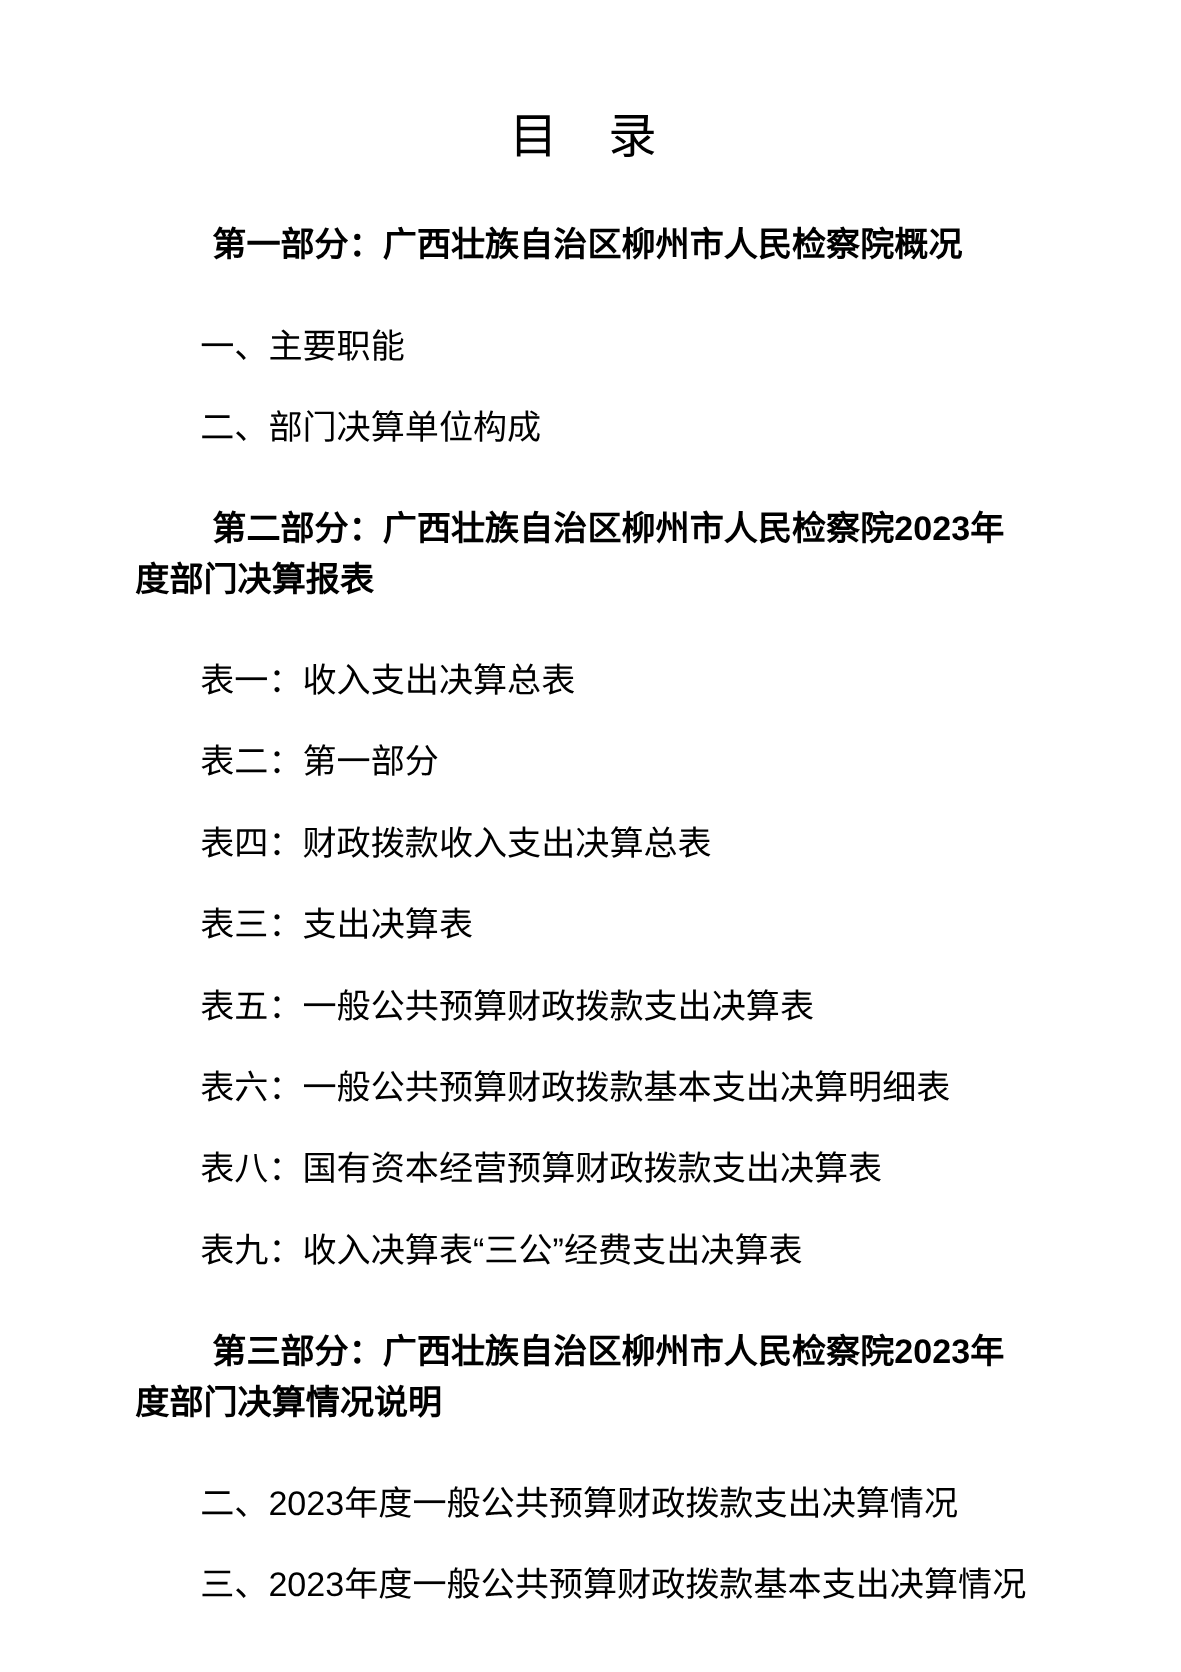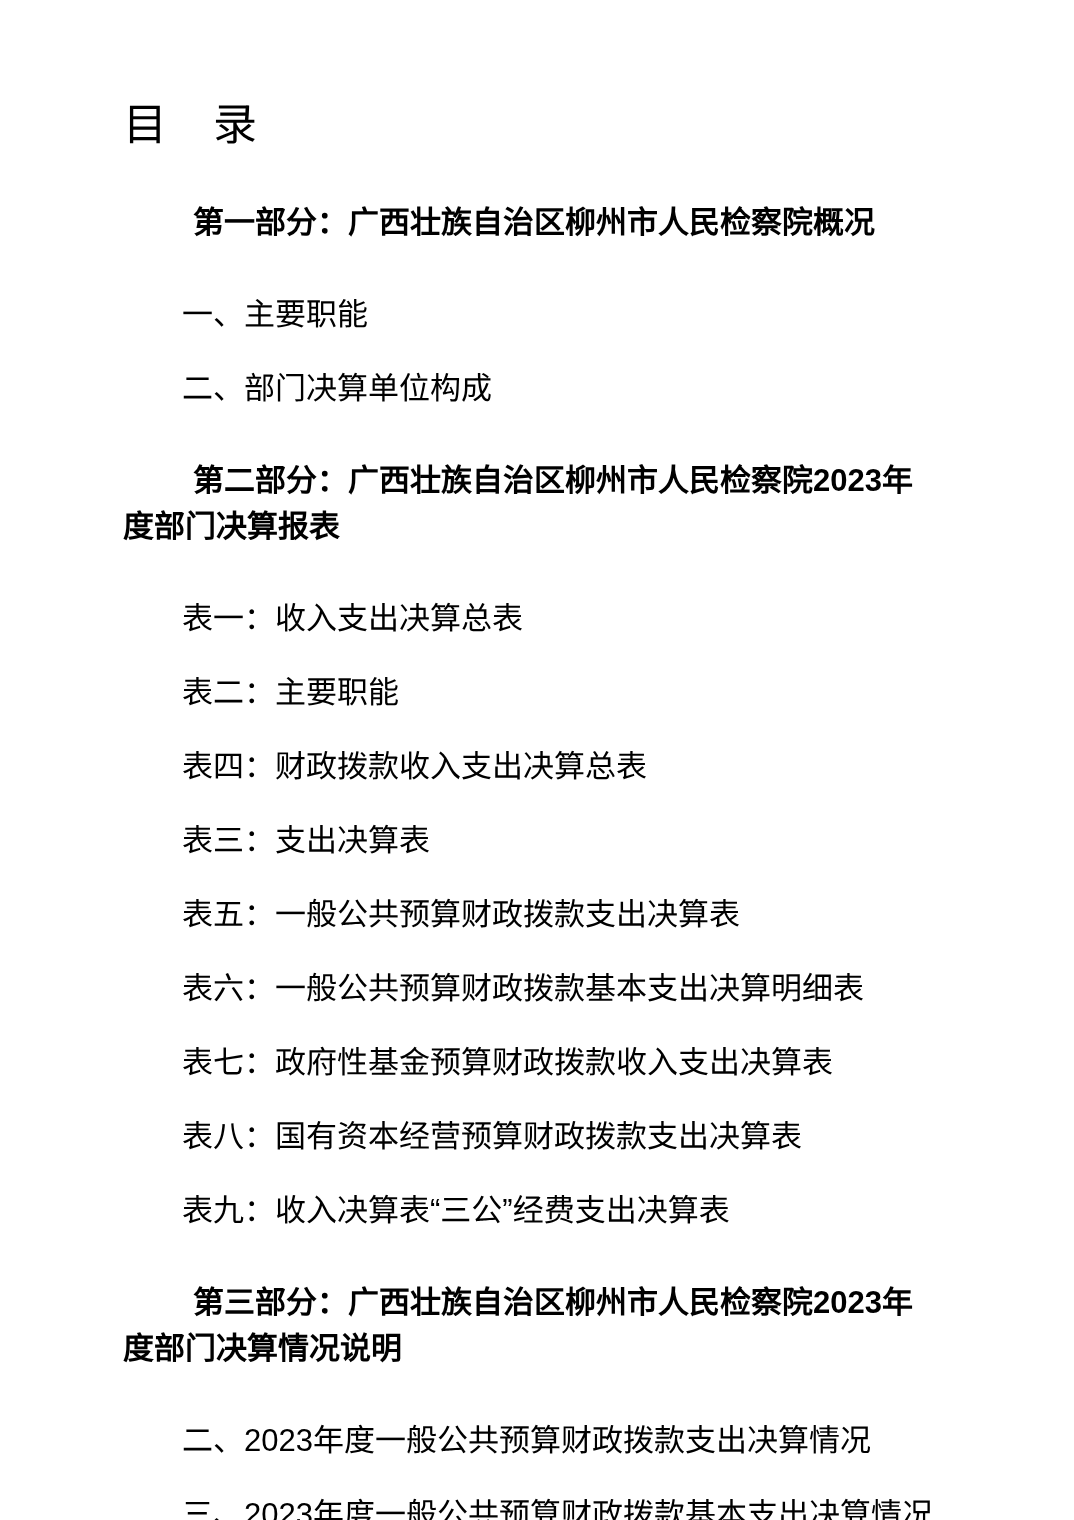--- a/index.html
+++ b/index.html
@@ -15,21 +15,21 @@
     background: #ffffff;
     color: #000000;
     padding: 96px 136px 0 123px;
     font-family: "Liberation Sans", sans-serif;
     overflow: hidden;
   }
   .doc-title {
     font-size: 44px;
     line-height: 58px;
     font-weight: 500;
-    text-align: left;
+    text-align: center;
     margin: 0 0 36px 0;
     letter-spacing: 1px;
   }
   .toc p {
     font-size: 31px;
     line-height: 46px;
     margin: 0;
   }
   .toc .heading {
     font-weight: bold;
@@ -46,25 +46,24 @@
 <body>
 
 <div class="page">
   <h1 class="doc-title">目　录</h1>
   <div class="toc" id="toc-root">
       <p class="heading">第一部分：广西壮族自治区柳州市人民检察院概况</p>
       <p class="item">一、主要职能</p>
       <p class="item">二、部门决算单位构成</p>
       <p class="heading">第二部分：广西壮族自治区柳州市人民检察院2023年度部门决算报表</p>
       <p class="item">表一：收入支出决算总表</p>
-      <p class="item">表二：主要职能</p>
+      <p class="item">表二：第一部分</p>
       <p class="item">表四：财政拨款收入支出决算总表</p>
       <p class="item">表三：支出决算表</p>
       <p class="item">表五：一般公共预算财政拨款支出决算表</p>
       <p class="item">表六：一般公共预算财政拨款基本支出决算明细表</p>
-      <p class="item">表七：政府性基金预算财政拨款收入支出决算表</p>
       <p class="item">表八：国有资本经营预算财政拨款支出决算表</p>
       <p class="item">表九：收入决算表“三公”经费支出决算表</p>
       <p class="heading">第三部分：广西壮族自治区柳州市人民检察院2023年度部门决算情况说明</p>
       <p class="item">二、2023年度一般公共预算财政拨款支出决算情况</p>
       <p class="item">三、2023年度一般公共预算财政拨款基本支出决算情况</p>
     </div>
 </div>
 
 </body></html>

